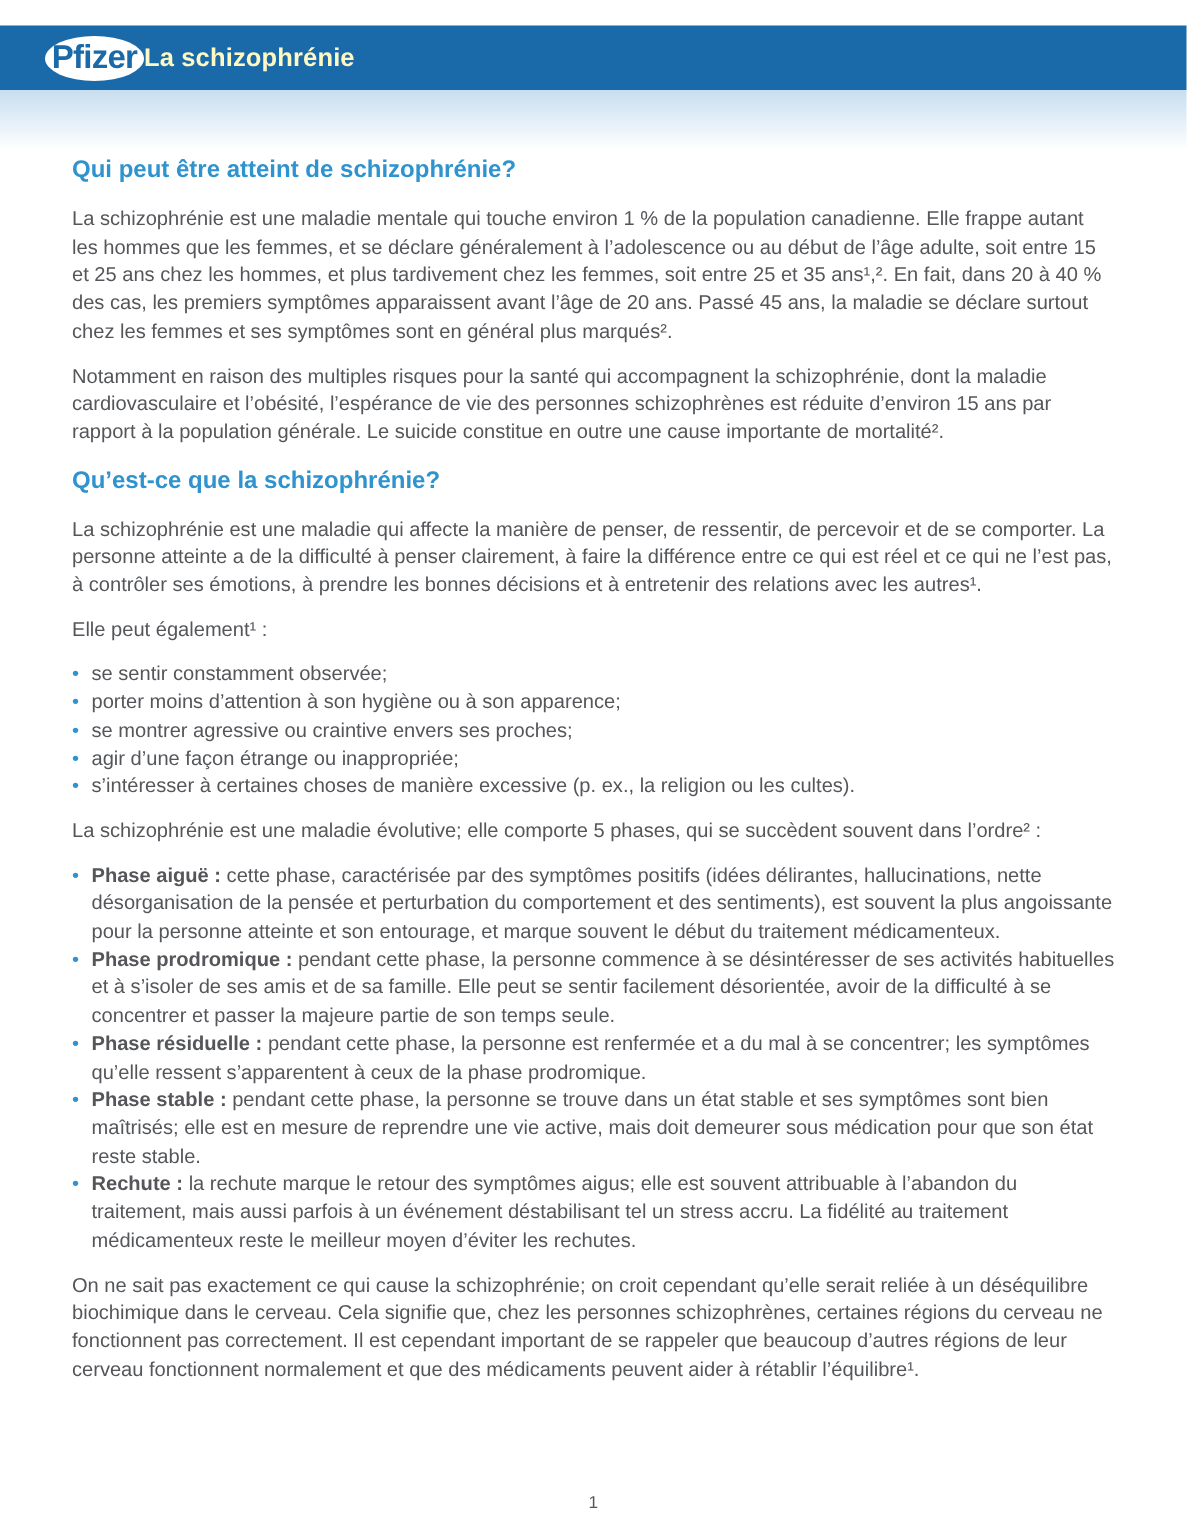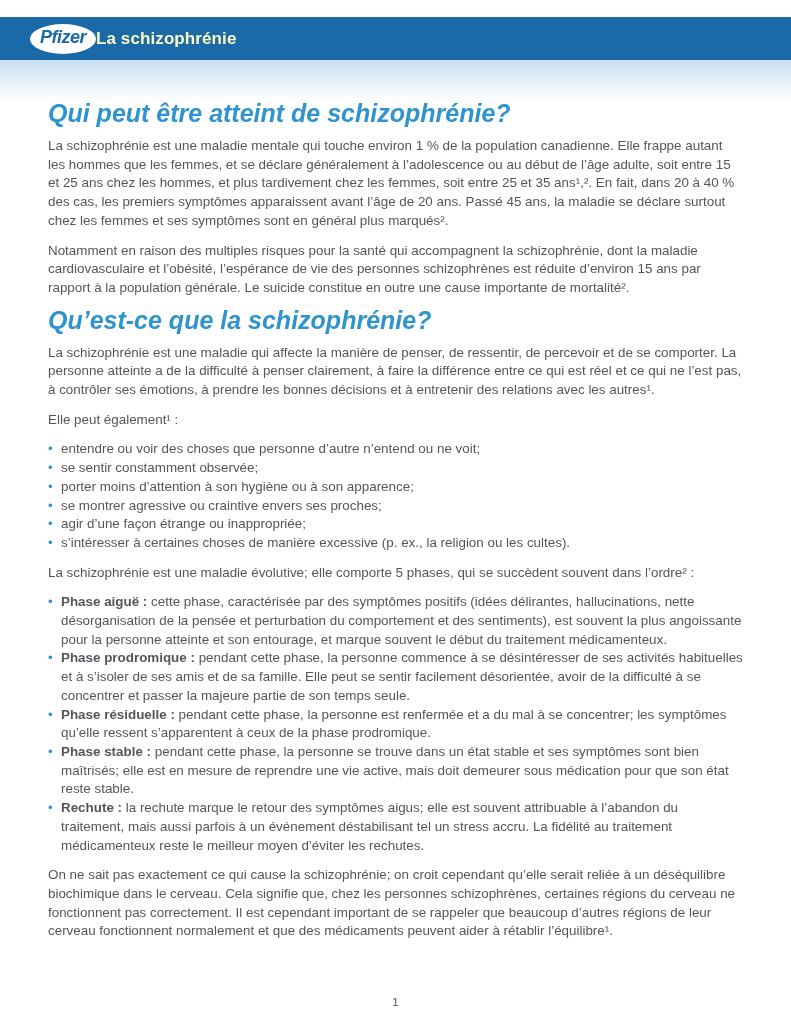--- a/index.html
+++ b/index.html
@@ -29,43 +29,42 @@
   }
   .logo-oval {
     width: 66px; height: 30px; background: #ffffff;
     border-radius: 50%;
     margin-left: 30px;
     display: flex; align-items: center; justify-content: center;
     flex: 0 0 auto;
   }
   .logo-text {
     color: var(--header-bar);
-    font-style: italic; font-weight: bold;
-    font-size: 18px; letter-spacing: -0.5px;
+    font-weight: bold;
+    font-size: 22px; letter-spacing: -0.5px;
     transform: translateY(-1px);
   }
   .doc-title {
     color: #fef9c3; font-size: 17px; font-weight: bold;
     letter-spacing: 0.1px;
   }
   .header-fade {
     position: absolute; top: 60px; left: 0; right: 0; height: 40px;
     background: linear-gradient(to bottom, var(--fade-start), #ffffff);
   }
 
   
   .content {
     position: absolute; top: 102px; left: 48px; width: 695px;
     font-size: 13.4px; line-height: 18.7px;
   }
   .content h2 {
     color: var(--heading);
-    font-size: 25px; font-weight: bold; line-height: 23px;
+    font-size: 16px; font-weight: bold; line-height: 23px;
     margin: 16px 0 12px 0;
-    font-style: italic;
   }
   .content h2:first-child { margin-top: 0; }
   .content p { margin: 0 0 11px 0; }
 
   ul.bullets { list-style: none; margin: 0 0 11px 0; }
   ul.bullets li { position: relative; padding-left: 13px; }
   ul.bullets li::before {
     content: "\2022";
     color: var(--bullet);
     position: absolute; left: 0; top: 0;
@@ -98,21 +97,20 @@
       <p>La schizophrénie est une maladie mentale qui touche environ 1 % de la population canadienne. Elle frappe autant les hommes que les femmes, et se déclare généralement à l’adolescence ou au début de l’âge adulte, soit entre 15 et 25 ans chez les hommes, et plus tardivement chez les femmes, soit entre 25 et 35 ans¹,². En fait, dans 20 à 40 % des cas, les premiers symptômes apparaissent avant l’âge de 20 ans. Passé 45 ans, la maladie se déclare surtout chez les femmes et ses symptômes sont en général plus marqués².</p>
       <p>Notamment en raison des multiples risques pour la santé qui accompagnent la schizophrénie, dont la maladie cardiovasculaire et l’obésité, l’espérance de vie des personnes schizophrènes est réduite d’environ 15 ans par rapport à la population générale. Le suicide constitue en outre une cause importante de mortalité².</p>
     </section>
 
     <section>
       <h2>Qu’est-ce que la schizophrénie?</h2>
       <p>La schizophrénie est une maladie qui affecte la manière de penser, de ressentir, de percevoir et de se comporter. La personne atteinte a de la difficulté à penser clairement, à faire la différence entre ce qui est réel et ce qui ne l’est pas, à contrôler ses émotions, à prendre les bonnes décisions et à entretenir des relations avec les autres¹.</p>
       <p>Elle peut également¹ :</p>
 
       <ul class="bullets">
-        <li>entendre ou voir des choses que personne d’autre n’entend ou ne voit;</li>
         <li>se sentir constamment observée;</li>
         <li>porter moins d’attention à son hygiène ou à son apparence;</li>
         <li>se montrer agressive ou craintive envers ses proches;</li>
         <li>agir d’une façon étrange ou inappropriée;</li>
         <li>s’intéresser à certaines choses de manière excessive (p. ex., la religion ou les cultes).</li>
       </ul>
 
       <p>La schizophrénie est une maladie évolutive; elle comporte 5 phases, qui se succèdent souvent dans l’ordre² :</p>
 
       <ul class="bullets">

